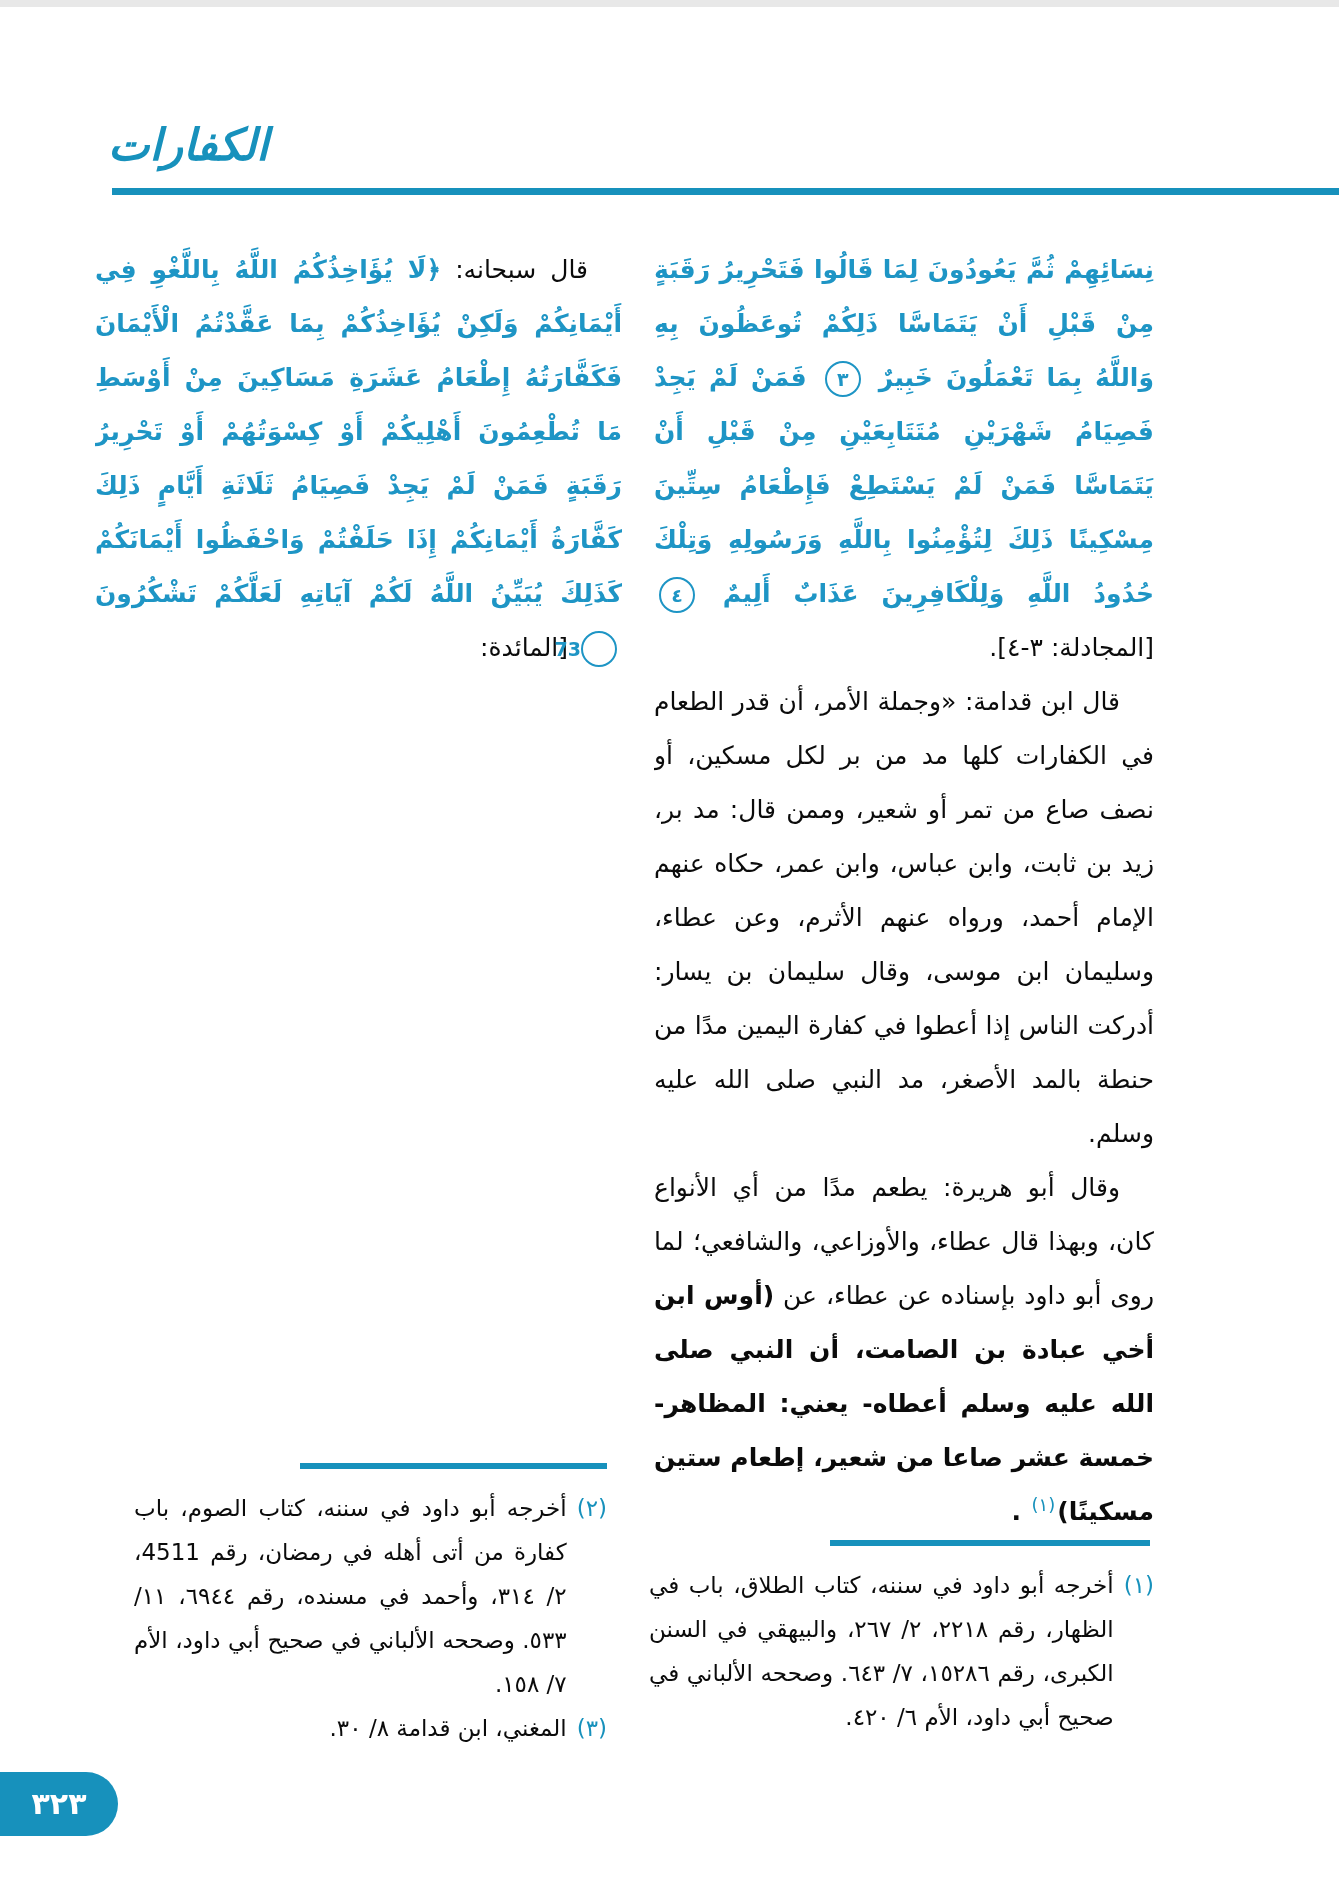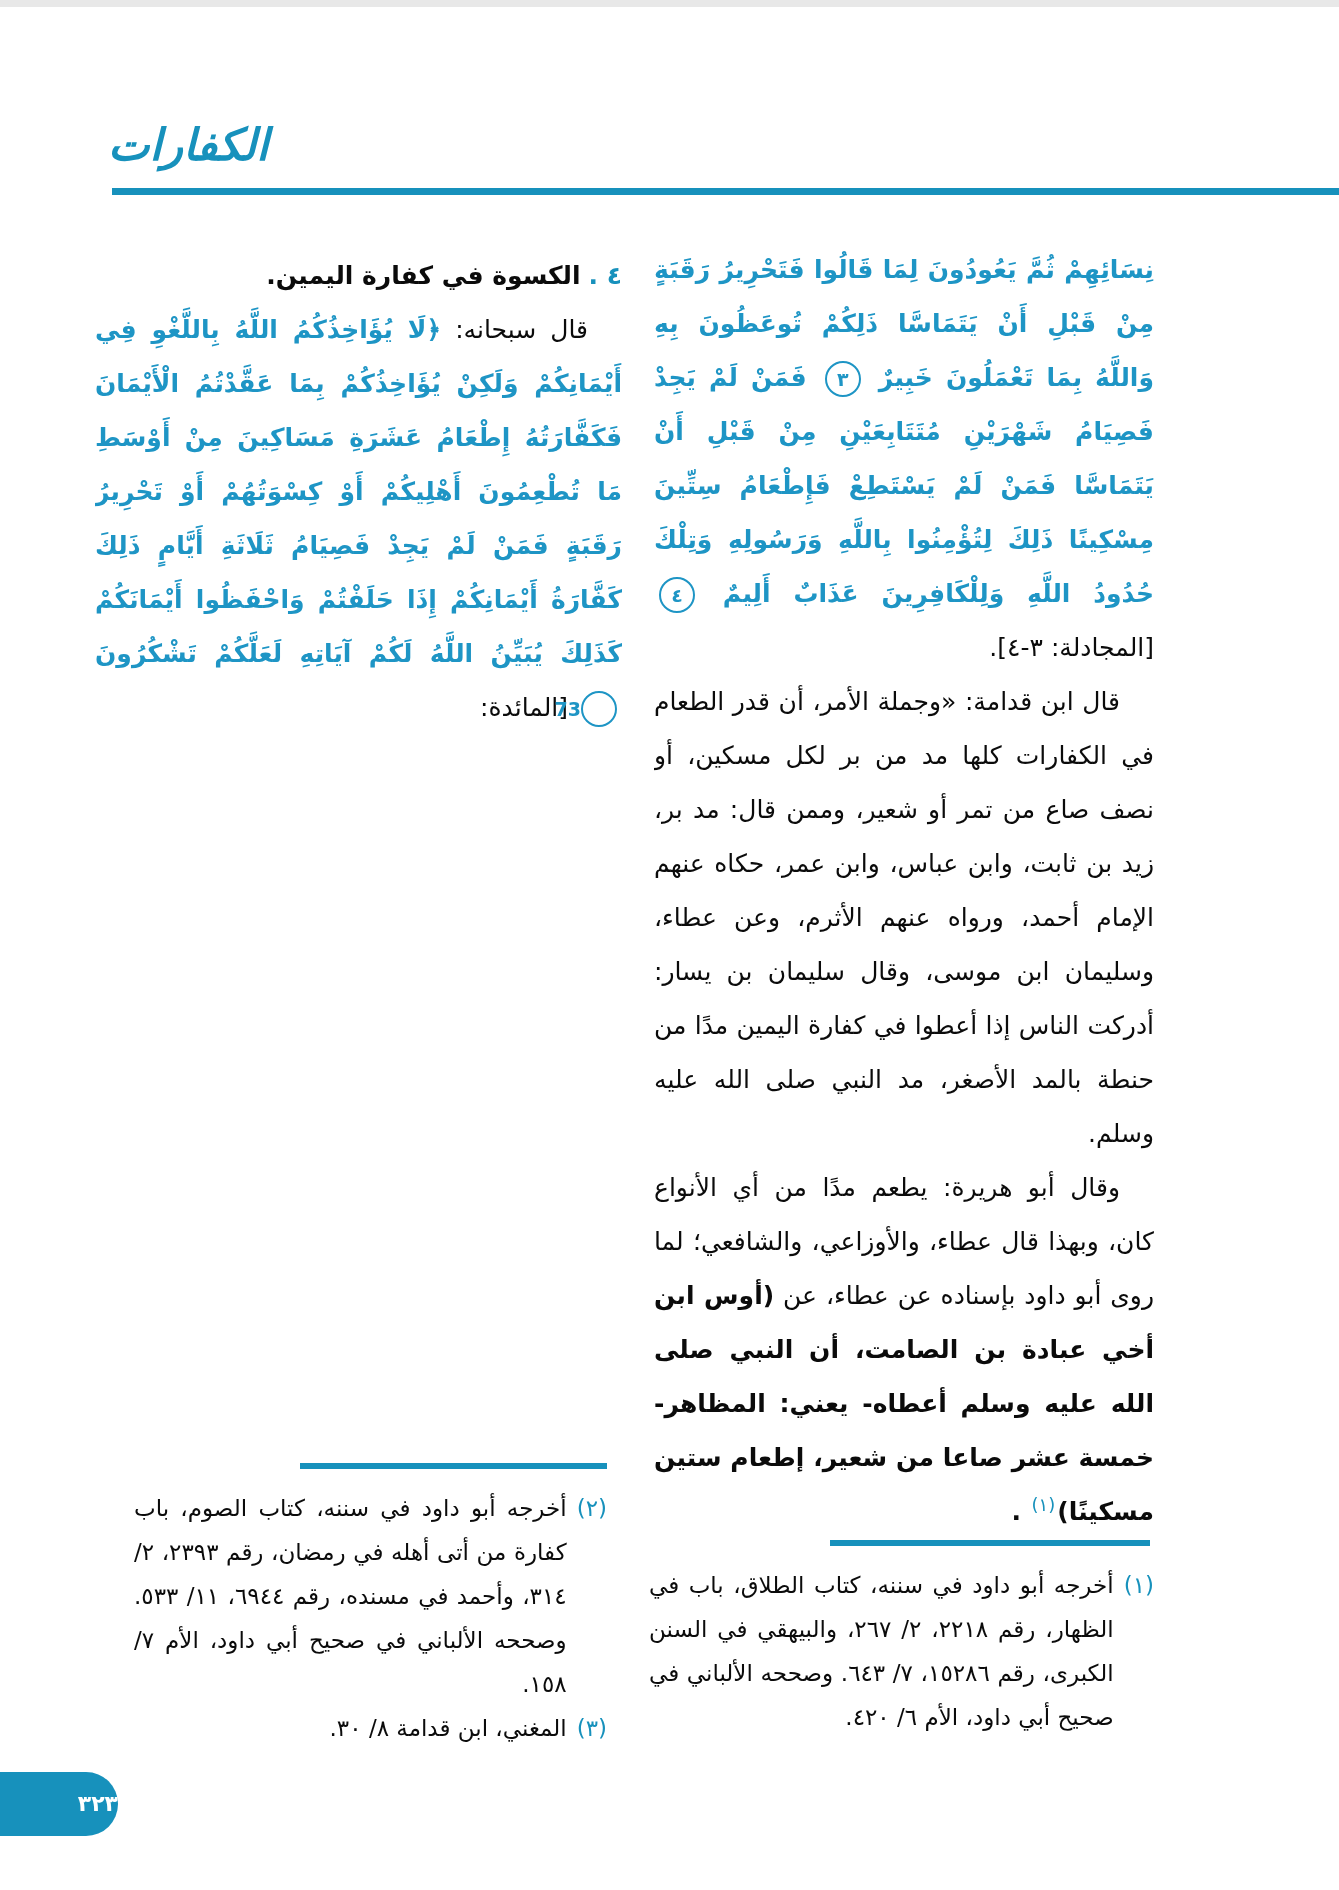--- a/index.html
+++ b/index.html
@@ -100,22 +100,22 @@
   .fn-marker{color:var(--accent);white-space:nowrap;flex:0 0 auto;}
   .fn-text{flex:1 1 auto;text-align:justify;}
   
   .page-badge{
     position:absolute;
     left:0;top:1765px;
     width:118px;height:64px;
     background:var(--accent);
     border-radius:0 32px 32px 0;
     color:#ffffff;
-    font-size:22px;font-weight:bold;
-    text-align:right;line-height:64px;
+    font-size:30px;font-weight:bold;
+    text-align:center;line-height:64px;
   }
   .site-url{
     position:absolute;
     left:152px;top:1774px;
     font-size:31px;
     font-weight:bold;
     color:var(--accent);
     direction:ltr;
     text-decoration:none;
   }
@@ -136,45 +136,41 @@
       <span class="ayah">٤</span>
       <span class="ref"> [المجادلة: ٣-٤].</span>
     </p>
     <p class="indent">قال ابن قدامة: «وجملة الأمر، أن قدر الطعام في الكفارات كلها مد من بر لكل مسكين، أو نصف صاع من تمر أو شعير، وممن قال: مد بر، زيد بن ثابت، وابن عباس، وابن عمر، حكاه عنهم الإمام أحمد، ورواه عنهم الأثرم، وعن عطاء، وسليمان ابن موسى، وقال سليمان بن يسار: أدركت الناس إذا أعطوا في كفارة اليمين مدًا من حنطة بالمد الأصغر، مد النبي صلى الله عليه وسلم.</p>
     <p class="indent">
       <span>وقال أبو هريرة: يطعم مدًا من أي الأنواع كان، وبهذا قال عطاء، والأوزاعي، والشافعي؛ لما روى أبو داود بإسناده عن عطاء، عن </span><span class="hadith">(أوس ابن أخي عبادة بن الصامت، أن النبي صلى الله عليه وسلم أعطاه- يعني: المظاهر- خمسة عشر صاعا من شعير، إطعام ستين مسكينًا)</span><sup class="fn-ref">(١)</sup><span class="hadith"> .</span>
     </p>
   </section>
 
   <section class="col col-second">
-    <p class="sec-heading">
-      <span class="num">٤ .</span>
-      <span class="ttl">الكسوة في كفارة اليمين.</span>
-    </p>
     <p class="indent">
       <span>قال سبحانه: </span><span class="quran">﴿لَا يُؤَاخِذُكُمُ اللَّهُ بِاللَّغْوِ فِي أَيْمَانِكُمْ وَلَكِنْ يُؤَاخِذُكُمْ بِمَا عَقَّدْتُمُ الْأَيْمَانَ فَكَفَّارَتُهُ إِطْعَامُ عَشَرَةِ مَسَاكِينَ مِنْ أَوْسَطِ مَا تُطْعِمُونَ أَهْلِيكُمْ أَوْ كِسْوَتُهُمْ أَوْ تَحْرِيرُ رَقَبَةٍ فَمَنْ لَمْ يَجِدْ فَصِيَامُ ثَلَاثَةِ أَيَّامٍ ذَلِكَ كَفَّارَةُ أَيْمَانِكُمْ إِذَا حَلَفْتُمْ وَاحْفَظُوا أَيْمَانَكُمْ كَذَلِكَ يُبَيِّنُ اللَّهُ لَكُمْ آيَاتِهِ لَعَلَّكُمْ تَشْكُرُونَ</span>
       <span class="ayah">73</span>
       <span class="ref"> [المائدة:</span>
     </p>
   </section>
 
   <div class="fn-sep fn-sep-main"></div>
   <div class="fn-sep fn-sep-second"></div>
 
   <div class="fn-block fn-block-main">
     <div class="footnote">
       <span class="fn-marker">(١)</span>
       <span class="fn-text">أخرجه أبو داود في سننه، كتاب الطلاق، باب في الظهار، رقم ٢٢١٨، ٢/ ٢٦٧، والبيهقي في السنن الكبرى، رقم ١٥٢٨٦، ٧/ ٦٤٣. وصححه الألباني في صحيح أبي داود، الأم ٦/ ٤٢٠.</span>
     </div>
   </div>
 
   <div class="fn-block fn-block-second">
     <div class="footnote">
       <span class="fn-marker">(٢)</span>
-      <span class="fn-text">أخرجه أبو داود في سننه، كتاب الصوم، باب كفارة من أتى أهله في رمضان، رقم ٢٣٩٣، ٢/ ٣١٤، وأحمد في مسنده، رقم ٦٩٤٤، ١١/ ٥٣٣. وصححه الألباني في صحيح أبي داود، الأم ٧/ ١٥٨.</span>
+      <span class="fn-text">أخرجه أبو داود في سننه، كتاب الصوم، باب كفارة من أتى أهله في رمضان، رقم 4511، ٢/ ٣١٤، وأحمد في مسنده، رقم ٦٩٤٤، ١١/ ٥٣٣. وصححه الألباني في صحيح أبي داود، الأم ٧/ ١٥٨.</span>
     </div>
     <div class="footnote">
       <span class="fn-marker">(٣)</span>
       <span class="fn-text">المغني، ابن قدامة ٨/ ٣٠.</span>
     </div>
   </div>
 
   <div class="page-badge">٣٢٣</div>
 
 </div>

